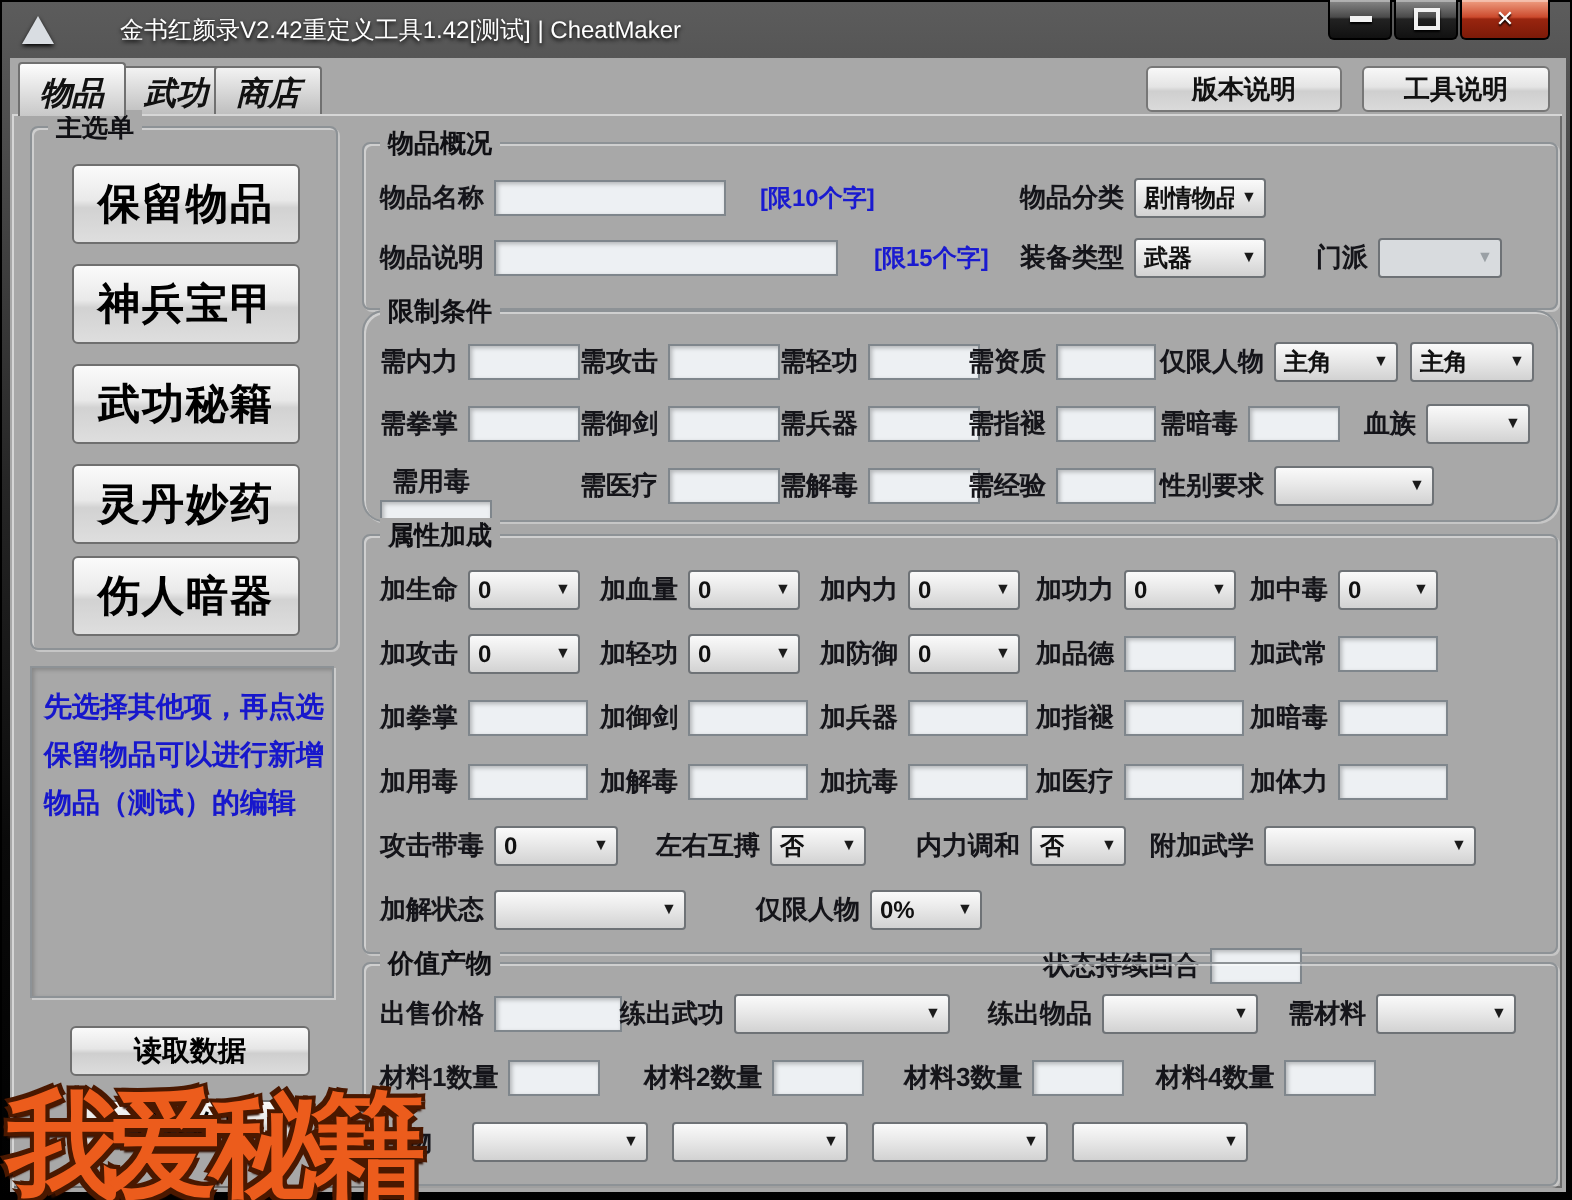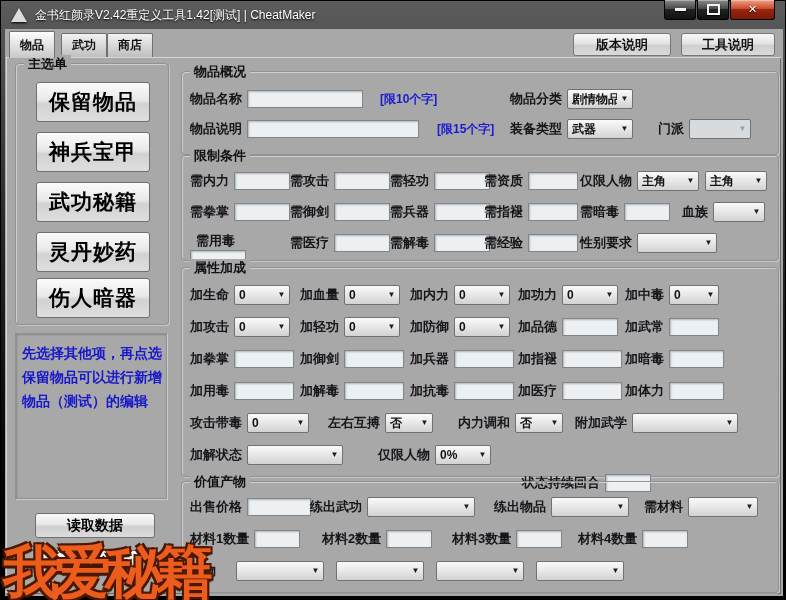--- a/index.html
+++ b/index.html
@@ -5,37 +5,37 @@
   html,body{margin:0;padding:0;}
   body{width:786px;height:600px;overflow:hidden;
        font-family:"Liberation Sans","DejaVu Sans",sans-serif;background:#000;}
   .win{position:relative;width:786px;height:600px;box-sizing:border-box;
        border:1px solid #000;background:linear-gradient(#5c5c5c,#262626 40%,#0a0a0a 70%,#000);}
   
   .titlebar{position:absolute;left:0;top:0;right:0;height:28px;display:flex;align-items:center;
             padding-left:10px;gap:8px;box-sizing:border-box;}
   .logo{width:0;height:0;border-left:8px solid transparent;border-right:8px solid transparent;
         border-bottom:14px solid #d9dde2;filter:drop-shadow(0 1px 1px #000);}
-  .title{color:#fff;font-size:12px;text-shadow:0 1px 2px #000;white-space:nowrap;}
+  .title{color:#fff;font-size:12px;text-shadow:0 1px 2px #000;white-space:nowrap;margin-left:25px;}
   .caption{position:absolute;top:-1px;right:10px;display:flex;}
   .cap{width:30px;height:19px;display:flex;align-items:center;justify-content:center;
        background:linear-gradient(#8a8a8a,#4a4a4a 45%,#222 50%,#111);
        border:1px solid #000;border-top:none;border-radius:0 0 3px 3px;margin-left:1px;
        color:#eee;font-size:10px;cursor:default;box-shadow:inset 0 1px 0 rgba(255,255,255,.35);}
   .cap.close{width:43px;background:linear-gradient(#f0a184,#cc4a2d 45%,#99250f 50%,#7c1a08);}
   .gmin{width:11px;height:3px;background:#f2f2f2;box-shadow:0 1px 1px #000;}
   .gmax{width:9px;height:7px;border:2px solid #f2f2f2;box-shadow:0 1px 1px #000;}
   .gclose{color:#fff;font-weight:bold;font-size:11px;text-shadow:0 1px 1px #000;}
   
   .client{position:absolute;left:4px;top:28px;width:778px;height:567px;background:#a8a8a8;}
   .page{position:absolute;left:1px;top:28px;width:775px;height:537px;background:#a8a8a8;
         box-shadow:inset 1px 1px 0 #d6d6d6,inset -1px -1px 0 #6c6c6c;}
   .tab{position:absolute;top:4px;height:24px;box-sizing:border-box;padding:3px 10px 0;
        background:linear-gradient(#f2f2f2,#bfbfbf);border:1px solid #707070;border-bottom:none;
-       border-radius:2px 2px 0 0;font-size:12px;font-weight:bold;color:#111;cursor:default;}
+       border-radius:2px 2px 0 0;font-size:16px;font-weight:bold;color:#111;cursor:default;font-style:italic;}
   .tab.active{top:2px;height:27px;z-index:3;background:linear-gradient(#fdfdfd,#c8c8c8);padding-top:5px;}
   .hbtn{position:absolute;top:4px;height:23px;box-sizing:border-box;
         background:linear-gradient(#f8f8f8,#e4e4e4 45%,#cfcfcf 55%,#dadada);
         border:1px solid #777;border-radius:3px;font-size:13px;font-weight:bold;color:#111;
         display:flex;align-items:center;justify-content:center;cursor:default;}
   
   .grp{position:absolute;border:1px solid #8d9296;border-radius:4px;
        box-shadow:inset 1px 1px 0 rgba(255,255,255,.45),1px 1px 0 rgba(255,255,255,.35);}
   .gtitle{position:absolute;top:-9px;left:8px;background:#a8a8a8;padding:0 4px;
           font-size:13px;font-weight:bold;color:#101014;white-space:nowrap;}
@@ -155,21 +155,21 @@
         <div class="fld" style="left:468px;">
           <span class="lbl">门派</span>
           <div class="dd dis" style="width:62px;">
             <span class="dv"></span>
               <span class="da">▼</span>
           </div>
         </div>
       </div>
     </div>
 
-    <div class="grp" style="left:176px;top:126px;width:596px;height:104px;">
+    <div class="grp" style="left:176px;top:126px;width:596px;height:104px;border-radius:11px;">
       <span class="gtitle">限制条件</span>
       <div class="r" style="top:14px;">
         <div class="fld" style="left:0;">
             <span class="lbl">需内力</span>
             <input class="inp" style="width: 56px;">
           </div>
         <div class="fld" style="left:100px;">
             <span class="lbl">需攻击</span>
             <input class="inp" style="width: 56px;">
           </div>

